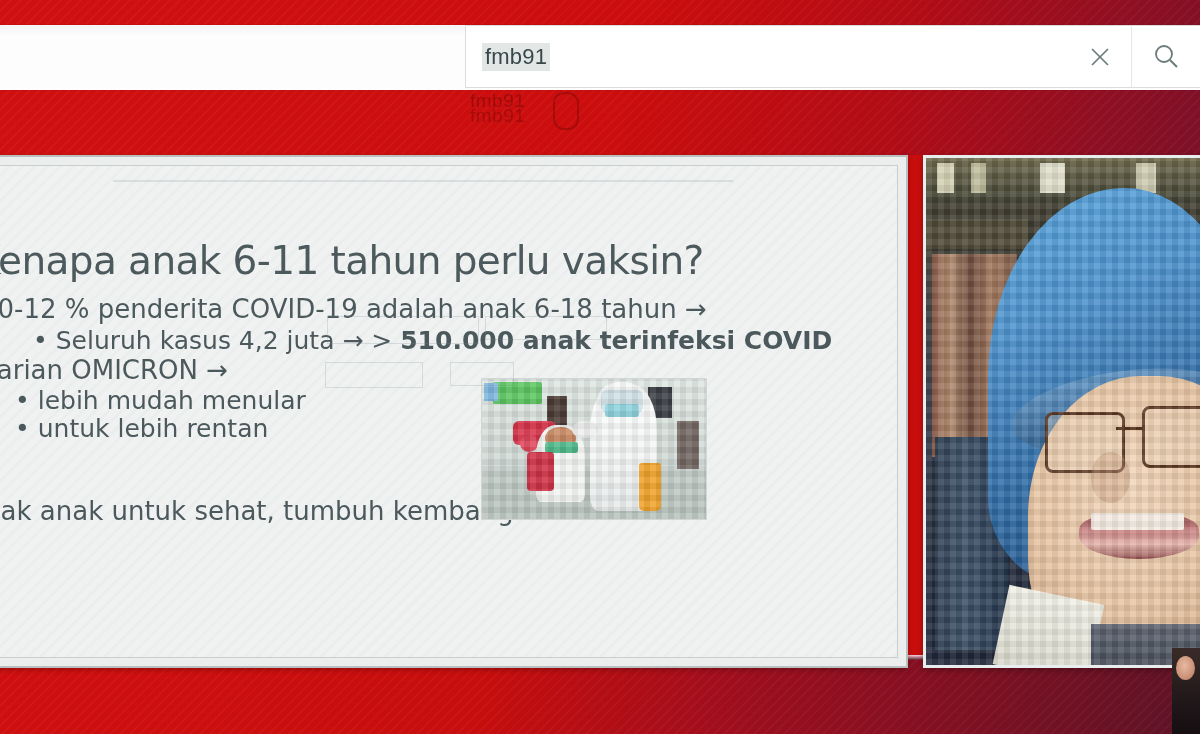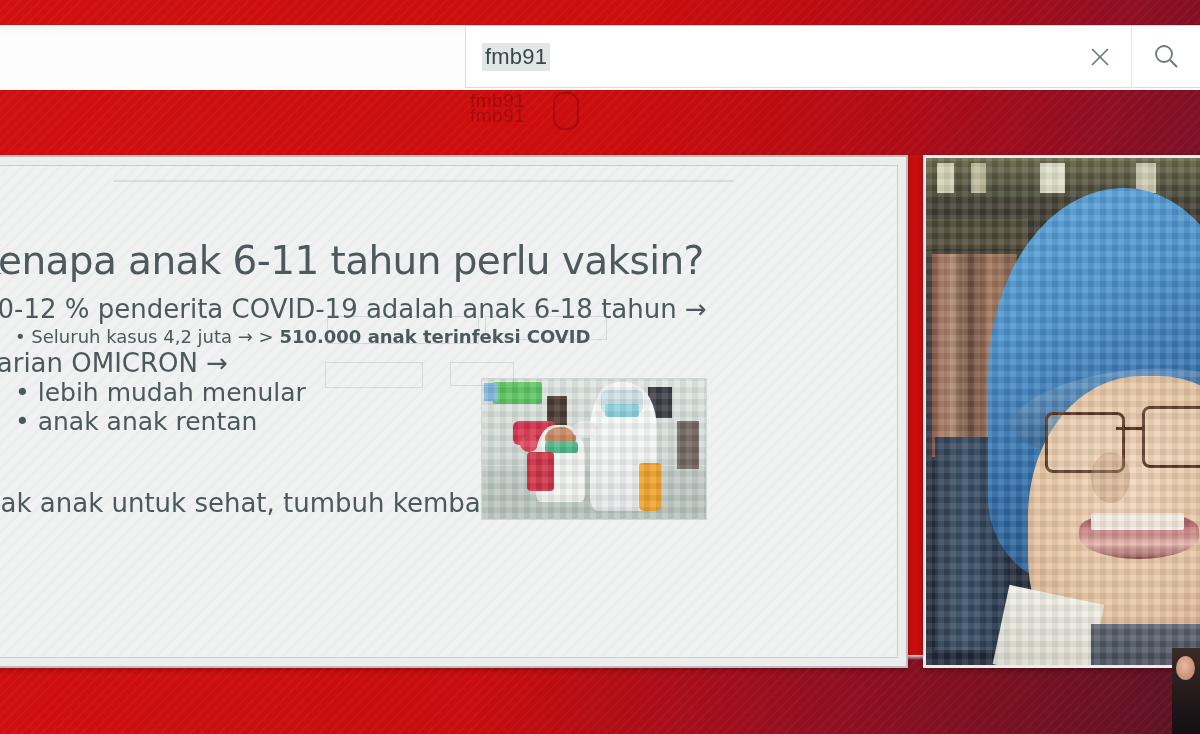--- a/index.html
+++ b/index.html
@@ -199,21 +199,21 @@
     top: 130px;
     width: 890px;
     color: #4c595c;
     font-family: "DejaVu Sans", sans-serif;
   }
   .line {
     white-space: nowrap;
     line-height: 1.02;
   }
   .l1 { font-size: 26px; margin-bottom: 5px; }
-  .l2 { font-size: 18px; margin-left: 34px; margin-bottom: 4px; }
+  .l2 { font-size: 25px; margin-left: 52px; margin-bottom: 4px; }
   .l2 b { font-weight: 700; }
   .l3 { font-size: 25px; margin-left: 34px; font-weight: 700; margin-bottom: 10px; }
   .l4 { font-size: 26px; margin-bottom: 4px; }
   .l5 { font-size: 25px; margin-left: 34px; margin-bottom: 3px; }
   .l6 { font-size: 25px; margin-left: 34px; }
   .l7 { font-size: 26px; margin-top: 56px; }
 
   
   .slide-photo {
     position: absolute;
@@ -397,21 +397,21 @@
 
         <div class="line l2">
           <span>• Seluruh kasus 4,2 juta → &gt; </span><b>510.000 anak terinfeksi COVID</b>
         </div>
 
 
         <div class="line l4">Varian OMICRON →</div>
 
         <div class="line l5">• lebih mudah menular</div>
 
-        <div class="line l6">• anak anak rentan</div>
+        <div class="line l6">• untuk lebih rentan</div>
 
         <div class="line l7">Hak anak untuk sehat, tumbuh kembang</div>
       </div>
 
       <div class="slide-photo">
         <div class="ph ph-wall"></div>
         <div class="ph ph-floor"></div>
         <div class="ph ph-green"></div>
         <div class="ph ph-blueposter"></div>
         <div class="ph ph-dark1"></div>

